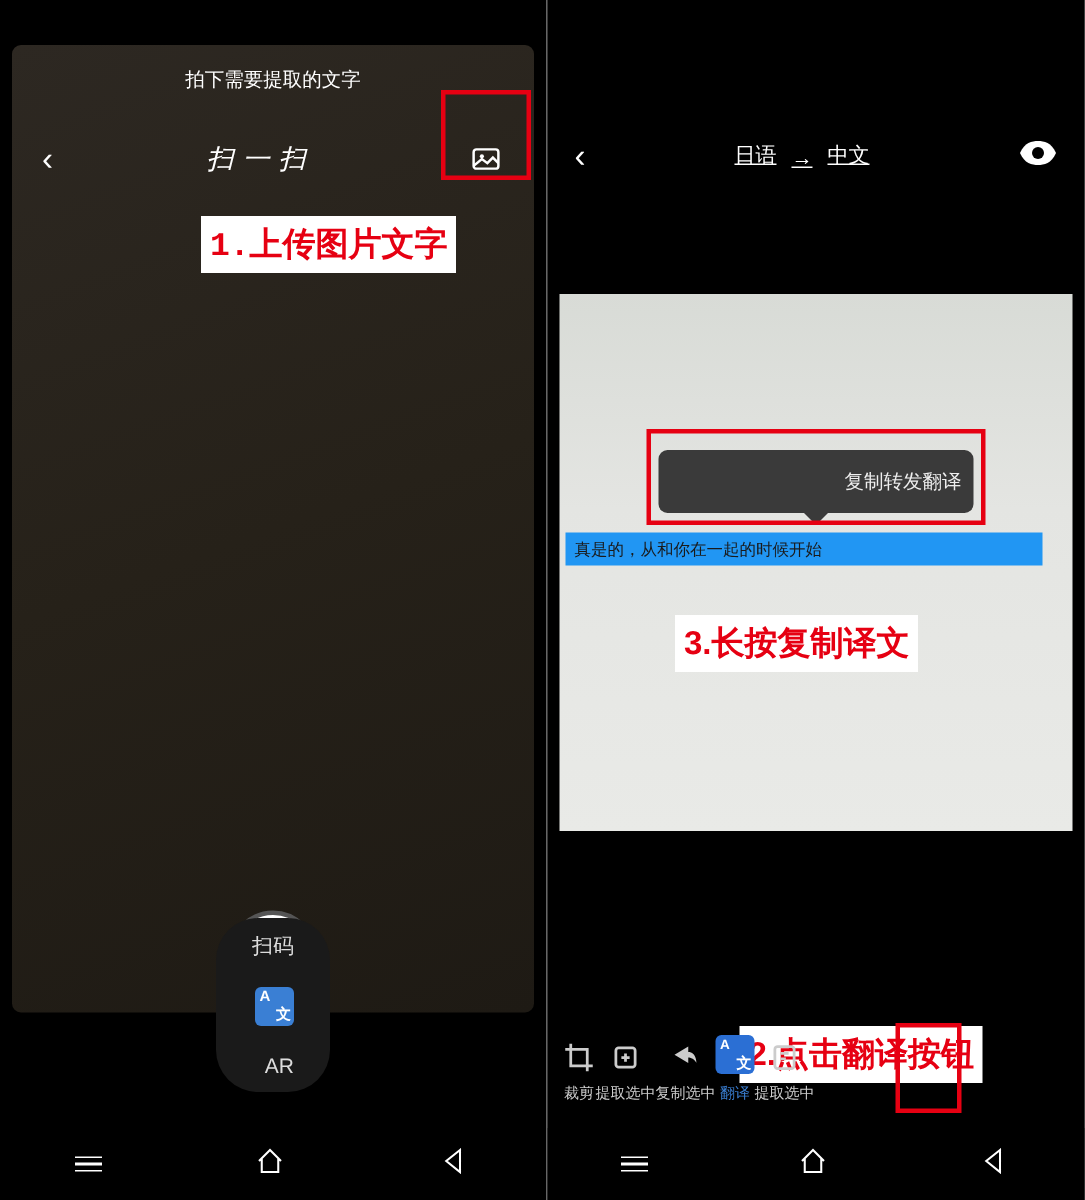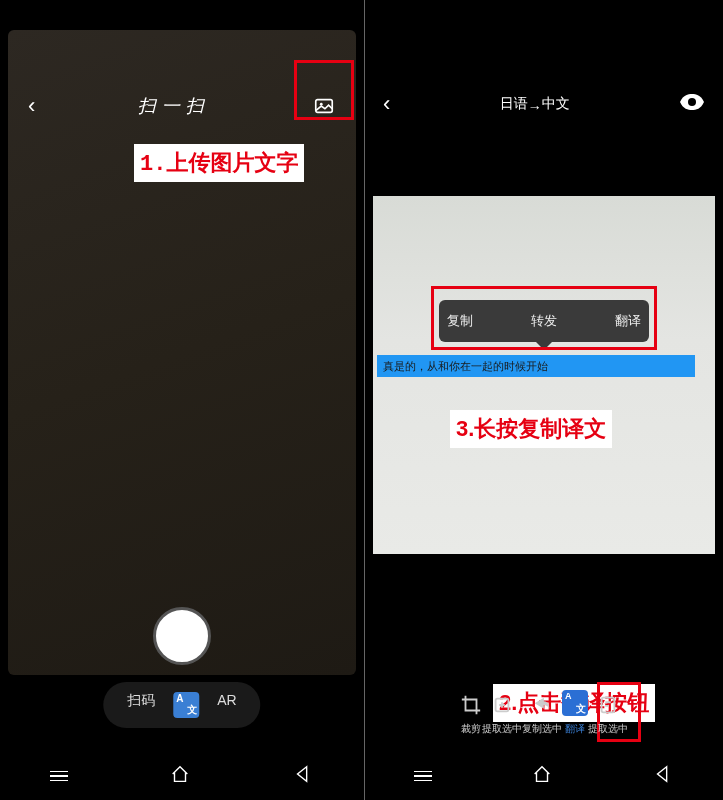--- a/index.html
+++ b/index.html
@@ -93,23 +93,24 @@
       border: 3px solid #555;
     }
     .left-modes {
       position: absolute;
       bottom: 72px;
       left: 50%;
       transform: translateX(-50%);
       background: #1a1a1a;
       border-radius: 28px;
       display: flex;
-      align-items: flex-start;
+      align-items: flex-end;
       gap: 18px;
       padding: 10px 24px;
+      flex-direction: column;
     }
     .mode-label { color: #ddd; font-size: 14px; }
     .mode-icon {
       width: 26px; height: 26px;
       background: #3a7fd4;
       border-radius: 4px;
       position: relative;
     }
     .mode-icon::before {
       content: "A";
@@ -135,22 +136,24 @@
       left: 0; right: 0;
       height: 40px;
       display: flex;
       align-items: center;
       justify-content: space-between;
       padding: 0 18px;
     }
     .lang-sel {
       display: flex;
       align-items: flex-end;
+      gap: 10px;
       color: #fff;
       font-size: 14px;
+      text-decoration: underline;
     }
     .lang-arrow { font-size: 14px; }
     .eye-icon svg { width: 26px; height: 18px; }
 
     .right-image {
       position: absolute;
       top: 196px;
       left: 8px; right: 8px;
       height: 358px;
       background: linear-gradient(180deg, #d8dbd6 0%, #e4e5e2 40%, #e9eae7 100%);
@@ -170,21 +173,21 @@
       font-size: 11px;
     }
     .context-menu {
       position: absolute;
       top: 300px;
       left: 74px;
       width: 210px;
       background: #3a3a3a;
       border-radius: 6px;
       display: flex;
-      justify-content: space-between;
+      justify-content: flex-end;
       padding: 12px 8px;
     }
     .context-menu::after {
       content: "";
       position: absolute;
       bottom: -8px;
       left: 50%;
       transform: translateX(-50%);
       border-left: 8px solid transparent;
       border-right: 8px solid transparent;
@@ -192,21 +195,21 @@
     }
     .ctx-item { color: #eee; font-size: 13px; }
     .red-box-2 { top: 286px; left: 66px; width: 226px; height: 64px; }
     .red-box-3 { bottom: 58px; left: 232px; width: 44px; height: 60px; }
 
     .bottom-actions {
       position: absolute;
       bottom: 64px;
       left: 0; right: 0;
       display: flex;
-      justify-content: center;
+      justify-content: flex-start;
       align-items: flex-end;
       padding: 0 10px;
     }
     .action {
       display: flex;
       flex-direction: column;
       align-items: center;
       gap: 6px;
       color: #ccc;
       font-size: 10px;
@@ -244,20 +247,21 @@
     .nav-btn { color: #fff; }
     .nav-btn svg { width: 22px; height: 22px; stroke: #fff; fill: none; stroke-width: 1.5; }
     .nav-menu { display: flex; flex-direction: column; gap: 3px; }
     .nav-menu span { width: 18px; height: 1.5px; background: #fff; }
   </style>
 </head>
 <body>
 
 <div class="phone phone-left">
   <div class="left-viewfinder"></div>
+  <div class="left-hint">拍下需要提取的文字</div>
   <div class="left-topbar">
     <div class="back-chevron">‹</div>
     <div class="left-title">扫一扫</div>
     <div class="gallery-btn">
       <svg viewBox="0 0 24 24">
           <rect x="3" y="5" width="18" height="14" rx="2" fill="none" stroke="#fff" stroke-width="1.8"></rect>
           <circle cx="9" cy="10" r="1.5" fill="#fff"></circle>
           <path d="M3 17 L9 12 L13 15 L17 11 L21 15" fill="none" stroke="#fff" stroke-width="1.8"></path>
         </svg>
     </div>

